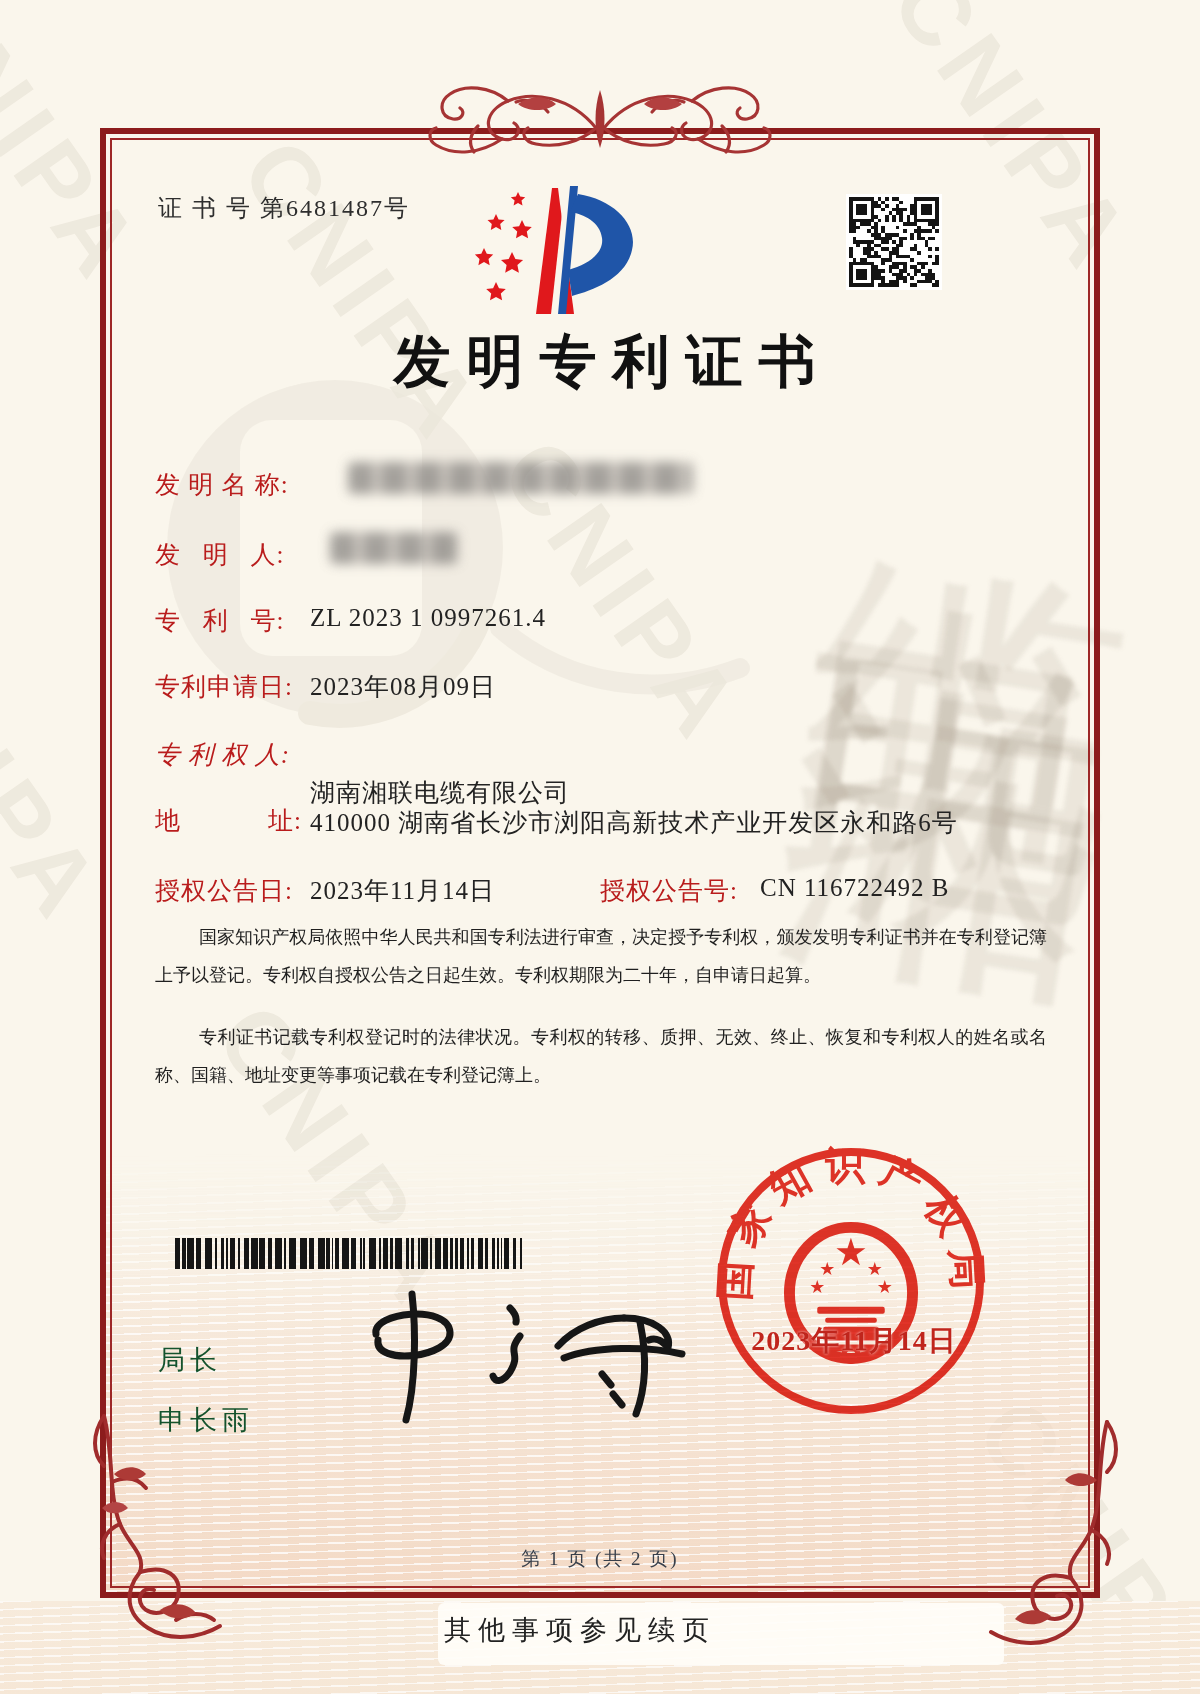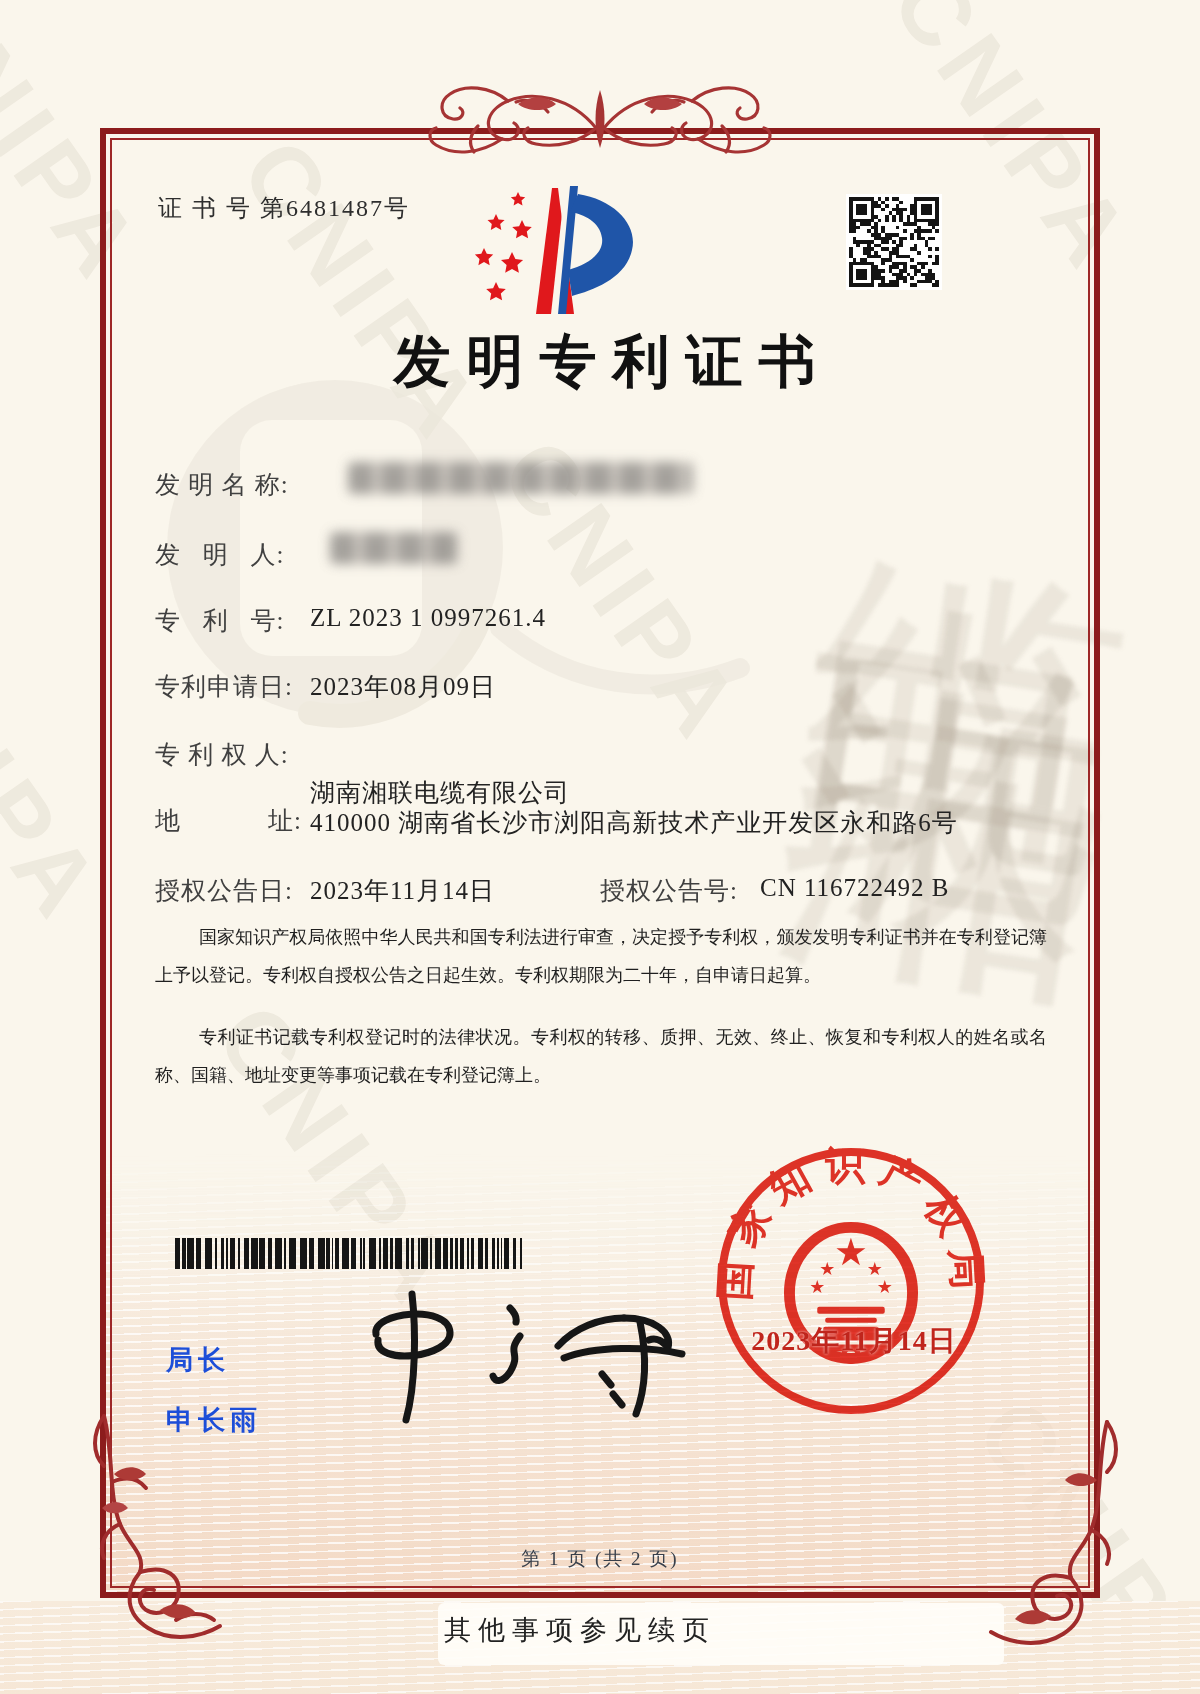--- a/index.html
+++ b/index.html
@@ -34,28 +34,28 @@
      background:
        repeating-linear-gradient(178deg, rgba(255,255,255,.7) 0 1.6px, rgba(0,0,0,0) 1.6px 8px),
        linear-gradient(180deg,#f7ebdc,#f6e7d6);}
   .note-box{position:absolute;left:438px;top:1603px;width:566px;height:62px;
      background:rgba(255,253,248,.92);border-radius:6px;}
 
   
   .cert-no{position:absolute;left:158px;top:192px;font-size:24px;letter-spacing:2px;color:#2e2e2e;}
   .main-title{position:absolute;left:0;top:324px;width:1200px;text-align:center;
      font-size:57px;font-weight:700;letter-spacing:16px;padding-left:25px;box-sizing:border-box;color:#111;}
-  .flabel{position:absolute;left:155px;font-size:25px;white-space:pre;color:#404040;letter-spacing:1px;}
+  .flabel{position:absolute;left:155px;font-size:25px;white-space:pre;color:#b91c1c;letter-spacing:1px;}
   .fvalue{position:absolute;left:310px;font-size:25px;color:#222;letter-spacing:1px;}
   .redact{position:absolute;height:32px;border-radius:5px;opacity:.8;filter:blur(6px);
      background:repeating-linear-gradient(90deg,#8f8c88 0 24px,#bdb8b2 24px 34px);}
   .para{position:absolute;left:155px;width:892px;font-size:18px;line-height:38px;
      text-indent:44px;color:#1f1f1f;text-align:justify;}
-  .officer{position:absolute;left:166px;font-size:27px;font-weight:700;letter-spacing:5px;
-     font-family:"Liberation Sans","DejaVu Sans",sans-serif;color:#1d4ed8;}
+  .officer{position:absolute;left:158px;font-size:27px;font-weight:400;letter-spacing:5px;
+     font-family:"Liberation Sans","DejaVu Sans",sans-serif;color:#14532d;}
   .seal-date{position:absolute;left:706px;top:1322px;width:296px;text-align:center;
      font-size:28px;font-weight:700;color:#c0251c;letter-spacing:1px;
      text-shadow:0 0 3px rgba(255,255,255,.8);z-index:9;}
   .page-info{position:absolute;left:0;top:1546px;width:1200px;text-align:center;
      font-size:19px;color:#39404b;letter-spacing:2px;}
   .note{position:absolute;left:360px;top:1612px;width:440px;text-align:center;
      font-size:27px;letter-spacing:7px;color:#222;z-index:3;}
 
   .qr-box{position:absolute;left:846px;top:194px;width:96px;height:96px;background:#fff;padding:3px;box-sizing:border-box;}
   .qr-box svg{width:100%;height:100%;display:block;}
@@ -485,21 +485,21 @@
 
 <div class="flabel" style="top:538px;">发   明   人:</div>
 <div class="redact" style="left:330px;top:532px;width:128px;"></div>
 
 <div class="flabel" style="top:604px;">专   利   号:</div>
 <div class="fvalue" style="top:604px;">ZL 2023 1 0997261.4</div>
 
 <div class="flabel" style="top:670px;">专利申请日:</div>
 <div class="fvalue" style="top:670px;">2023年08月09日</div>
 
-<div class="flabel" style="top:738px;">专 利 权 人:</div>
+<div class="flabel" style="top:738px;font-style:italic;">专 利 权 人:</div>
 <div class="fvalue" style="top:776px;">湖南湘联电缆有限公司</div>
 
 <div class="flabel" style="top:804px;">地            址:</div>
 <div class="fvalue" style="top:804px;width:690px;line-height:37px;word-break:break-all;">410000 湖南省长沙市浏阳高新技术产业开发区永和路6号</div>
 
 <div class="flabel" style="top:874px;">授权公告日:</div>
 <div class="fvalue" style="top:874px;">2023年11月14日</div>
 <div class="flabel" style="left:600px;top:874px;">授权公告号:</div>
 <div class="fvalue" style="left:760px;top:874px;">CN 116722492 B</div>
 

